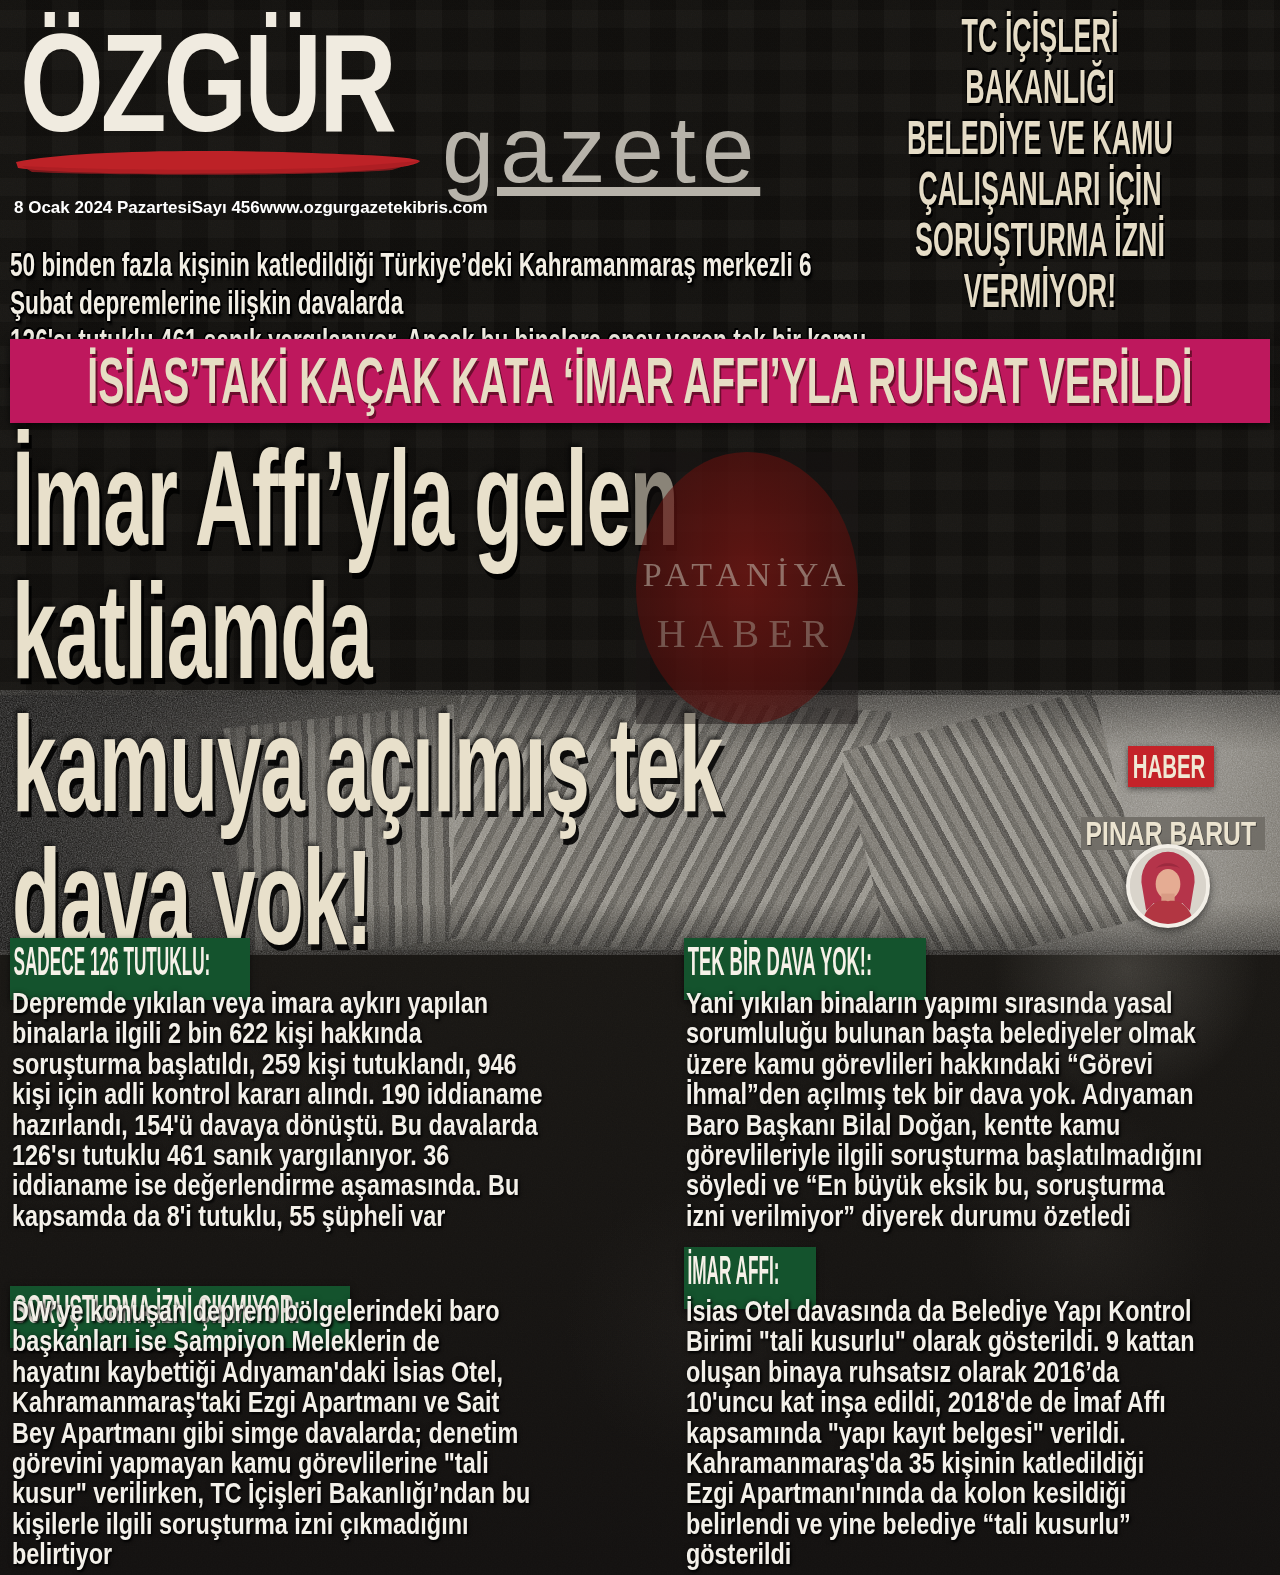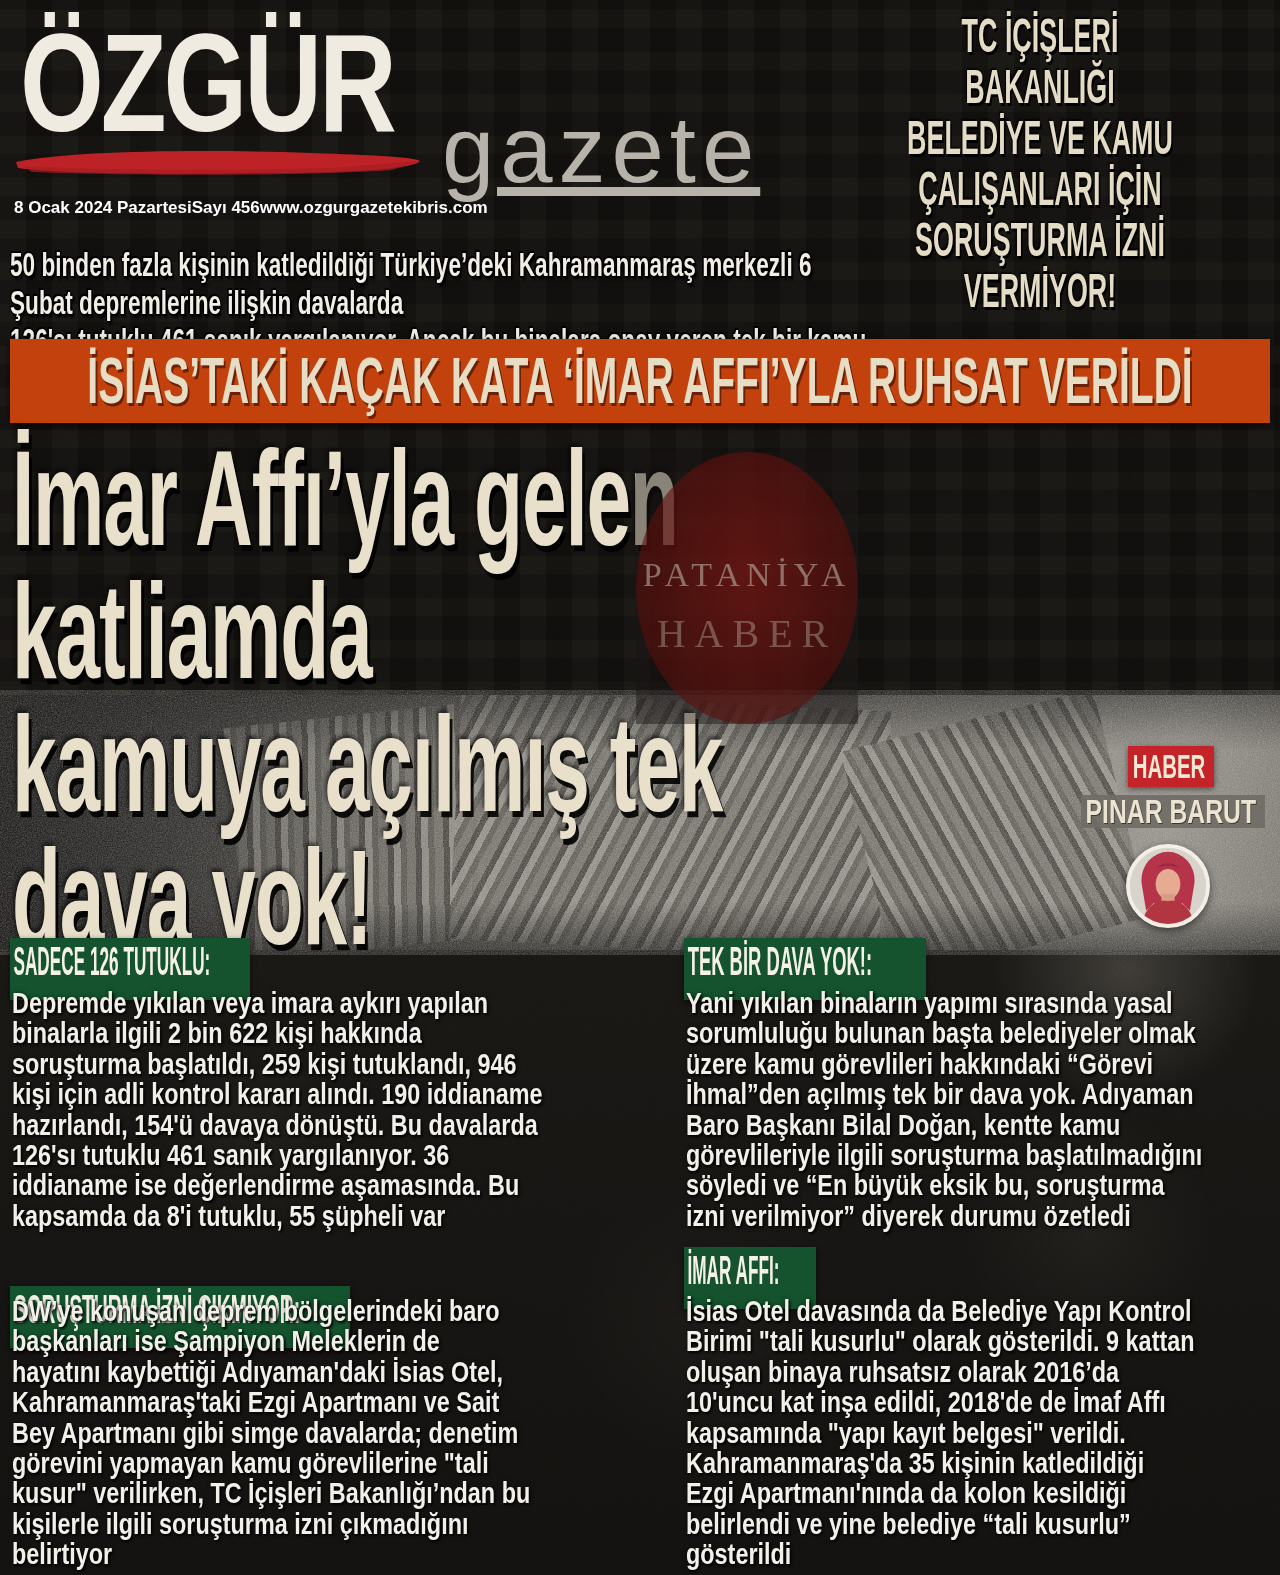--- a/index.html
+++ b/index.html
@@ -43,21 +43,21 @@
     font-weight:bold;color:#ffffff;z-index:10;}
   .topright{position:absolute;left:770px;top:10px;width:540px;text-align:center;z-index:10;}
   .topright span{display:inline-block;font-weight:bold;font-size:48px;line-height:51px;
     color:#e5dcc6;white-space:pre-line;transform:scaleX(.56);transform-origin:center top;
     text-shadow:3px 3px 0 #000,-2px -2px 2px rgba(0,0,0,.8);}
 
   
   .intro{position:absolute;left:10px;top:246px;z-index:10;font-weight:bold;font-size:33px;
     line-height:38px;color:#f2eee4;white-space:pre-line;transform:scaleX(.685);transform-origin:0 0;
     text-shadow:2px 0 #000,-2px 0 #000,0 2px #000,0 -2px #000,2px 2px #000,-2px -2px #000,3px 4px 3px rgba(0,0,0,.85);}
-  .kicker{position:absolute;left:10px;top:339px;width:1260px;height:84px;background:#c2410c;
+  .kicker{position:absolute;left:10px;top:339px;width:1260px;height:84px;background:#be185d;
     display:flex;align-items:center;justify-content:center;z-index:10;
     box-shadow:0 3px 8px rgba(0,0,0,.6);}
   .kicker span{display:inline-block;font-weight:bold;font-size:64px;color:#e7ddc4;white-space:nowrap;
     transform:scaleX(.61);transform-origin:center;text-shadow:3px 3px 0 rgba(40,5,5,.55);}
   .headline{position:absolute;left:12px;top:432px;z-index:10;font-weight:bold;font-size:136px;
     line-height:133px;letter-spacing:-2px;color:#e8e0cb;white-space:pre-line;
     transform:scaleX(.59);transform-origin:0 0;
     text-shadow:5px 6px 0 rgba(0,0,0,.9),-3px -3px 6px rgba(0,0,0,.6);}
 
   
@@ -70,21 +70,21 @@
     color:rgba(195,188,175,.55);}
   .wm-t2{position:absolute;left:-70px;right:-70px;top:158px;text-align:center;
     font-family:"Liberation Serif",serif;font-size:40px;letter-spacing:9px;
     color:rgba(175,168,155,.45);}
 
   
   .haber-badge{position:absolute;left:1128px;top:746px;width:86px;height:41px;background:#c42329;z-index:25;
     box-shadow:0 2px 6px rgba(0,0,0,.5);}
   .haber-badge span{display:block;font-weight:bold;font-size:34px;line-height:41px;color:#f0e8d4;
     padding-left:8px;white-space:nowrap;transform:scaleX(.6);transform-origin:0 0;}
-  .byline-bar{position:absolute;left:1081px;top:795px;width:184px;height:33px;
+  .byline-bar{position:absolute;left:1081px;top:817px;width:184px;height:33px;
     background:rgba(112,108,102,.92);z-index:25;}
   .byline-bar span{display:block;font-weight:bold;font-size:33px;line-height:33px;color:#ece4d0;
     padding-left:6px;white-space:nowrap;transform:scaleX(.75);transform-origin:0 0;
     text-shadow:1px 1px 0 rgba(0,0,0,.5);}
   .avatar{position:absolute;left:1126px;top:844px;width:84px;height:84px;border-radius:50%;
     border:4px solid #f3efe7;overflow:hidden;background:#d9d4cb;z-index:25;
     box-shadow:0 3px 8px rgba(0,0,0,.55);}
 
   
   .badge{position:absolute;height:62px;background:#14532d;z-index:10;box-shadow:0 2px 6px rgba(0,0,0,.55);}

